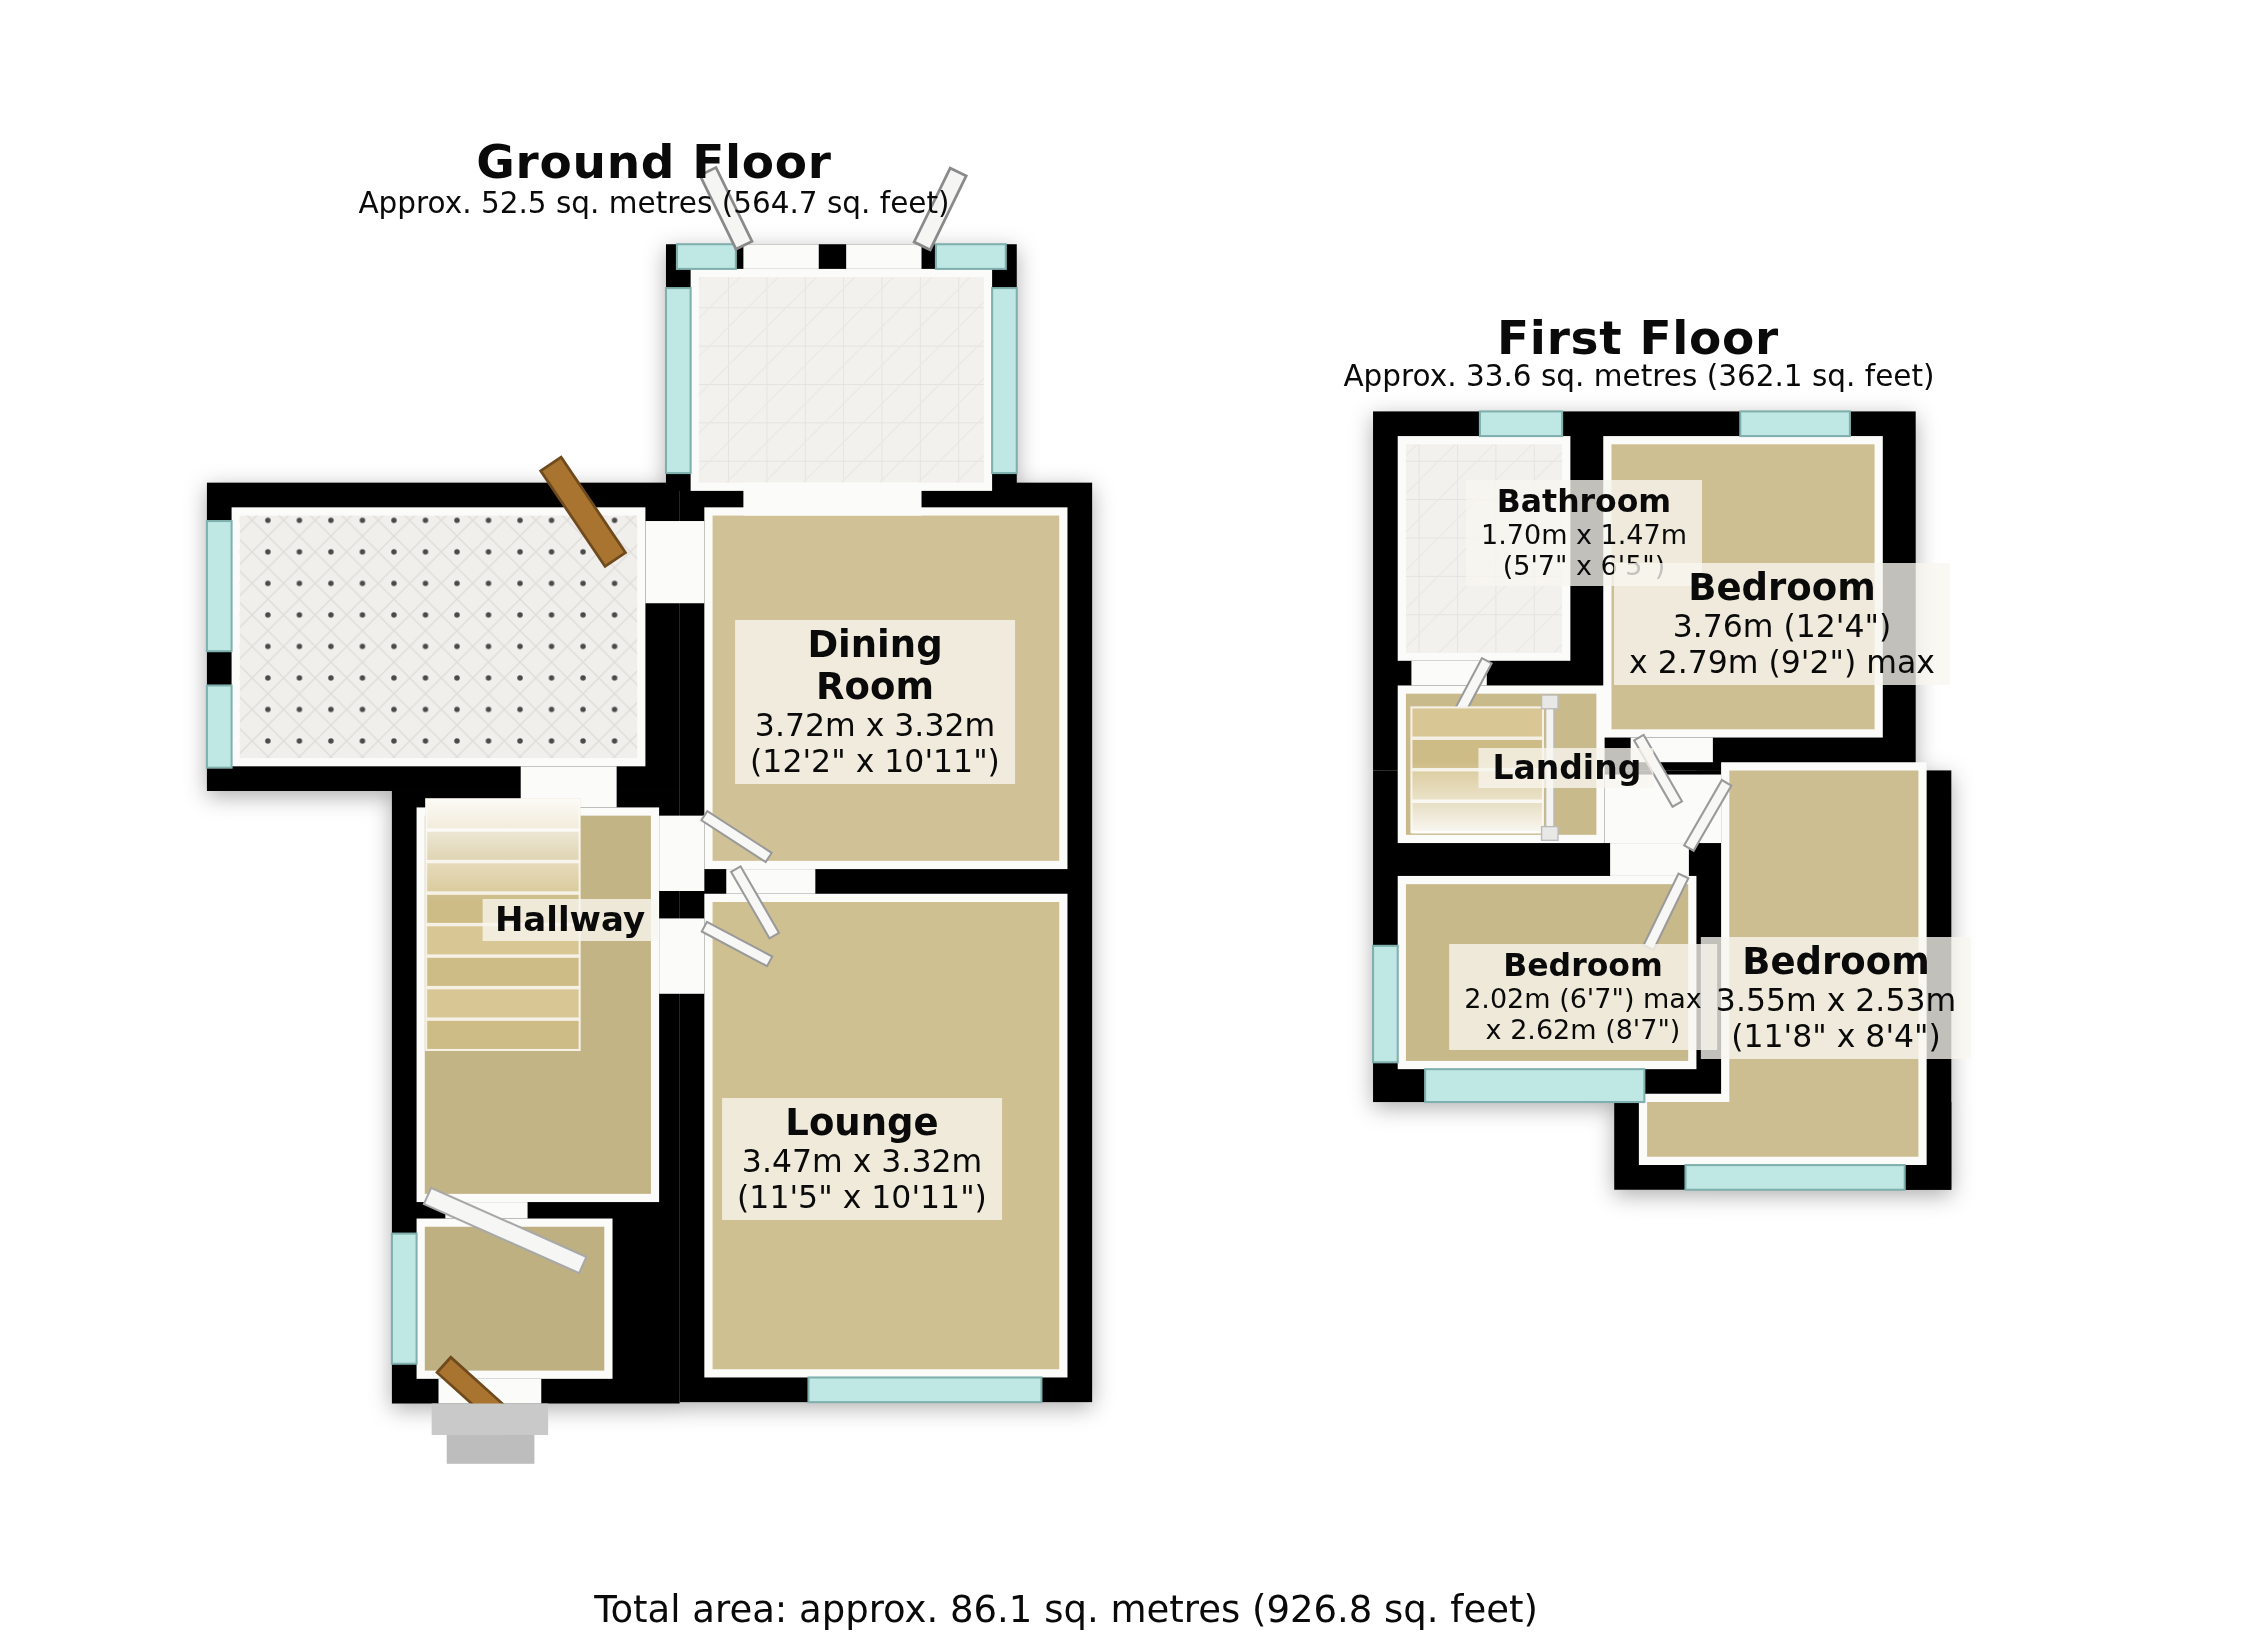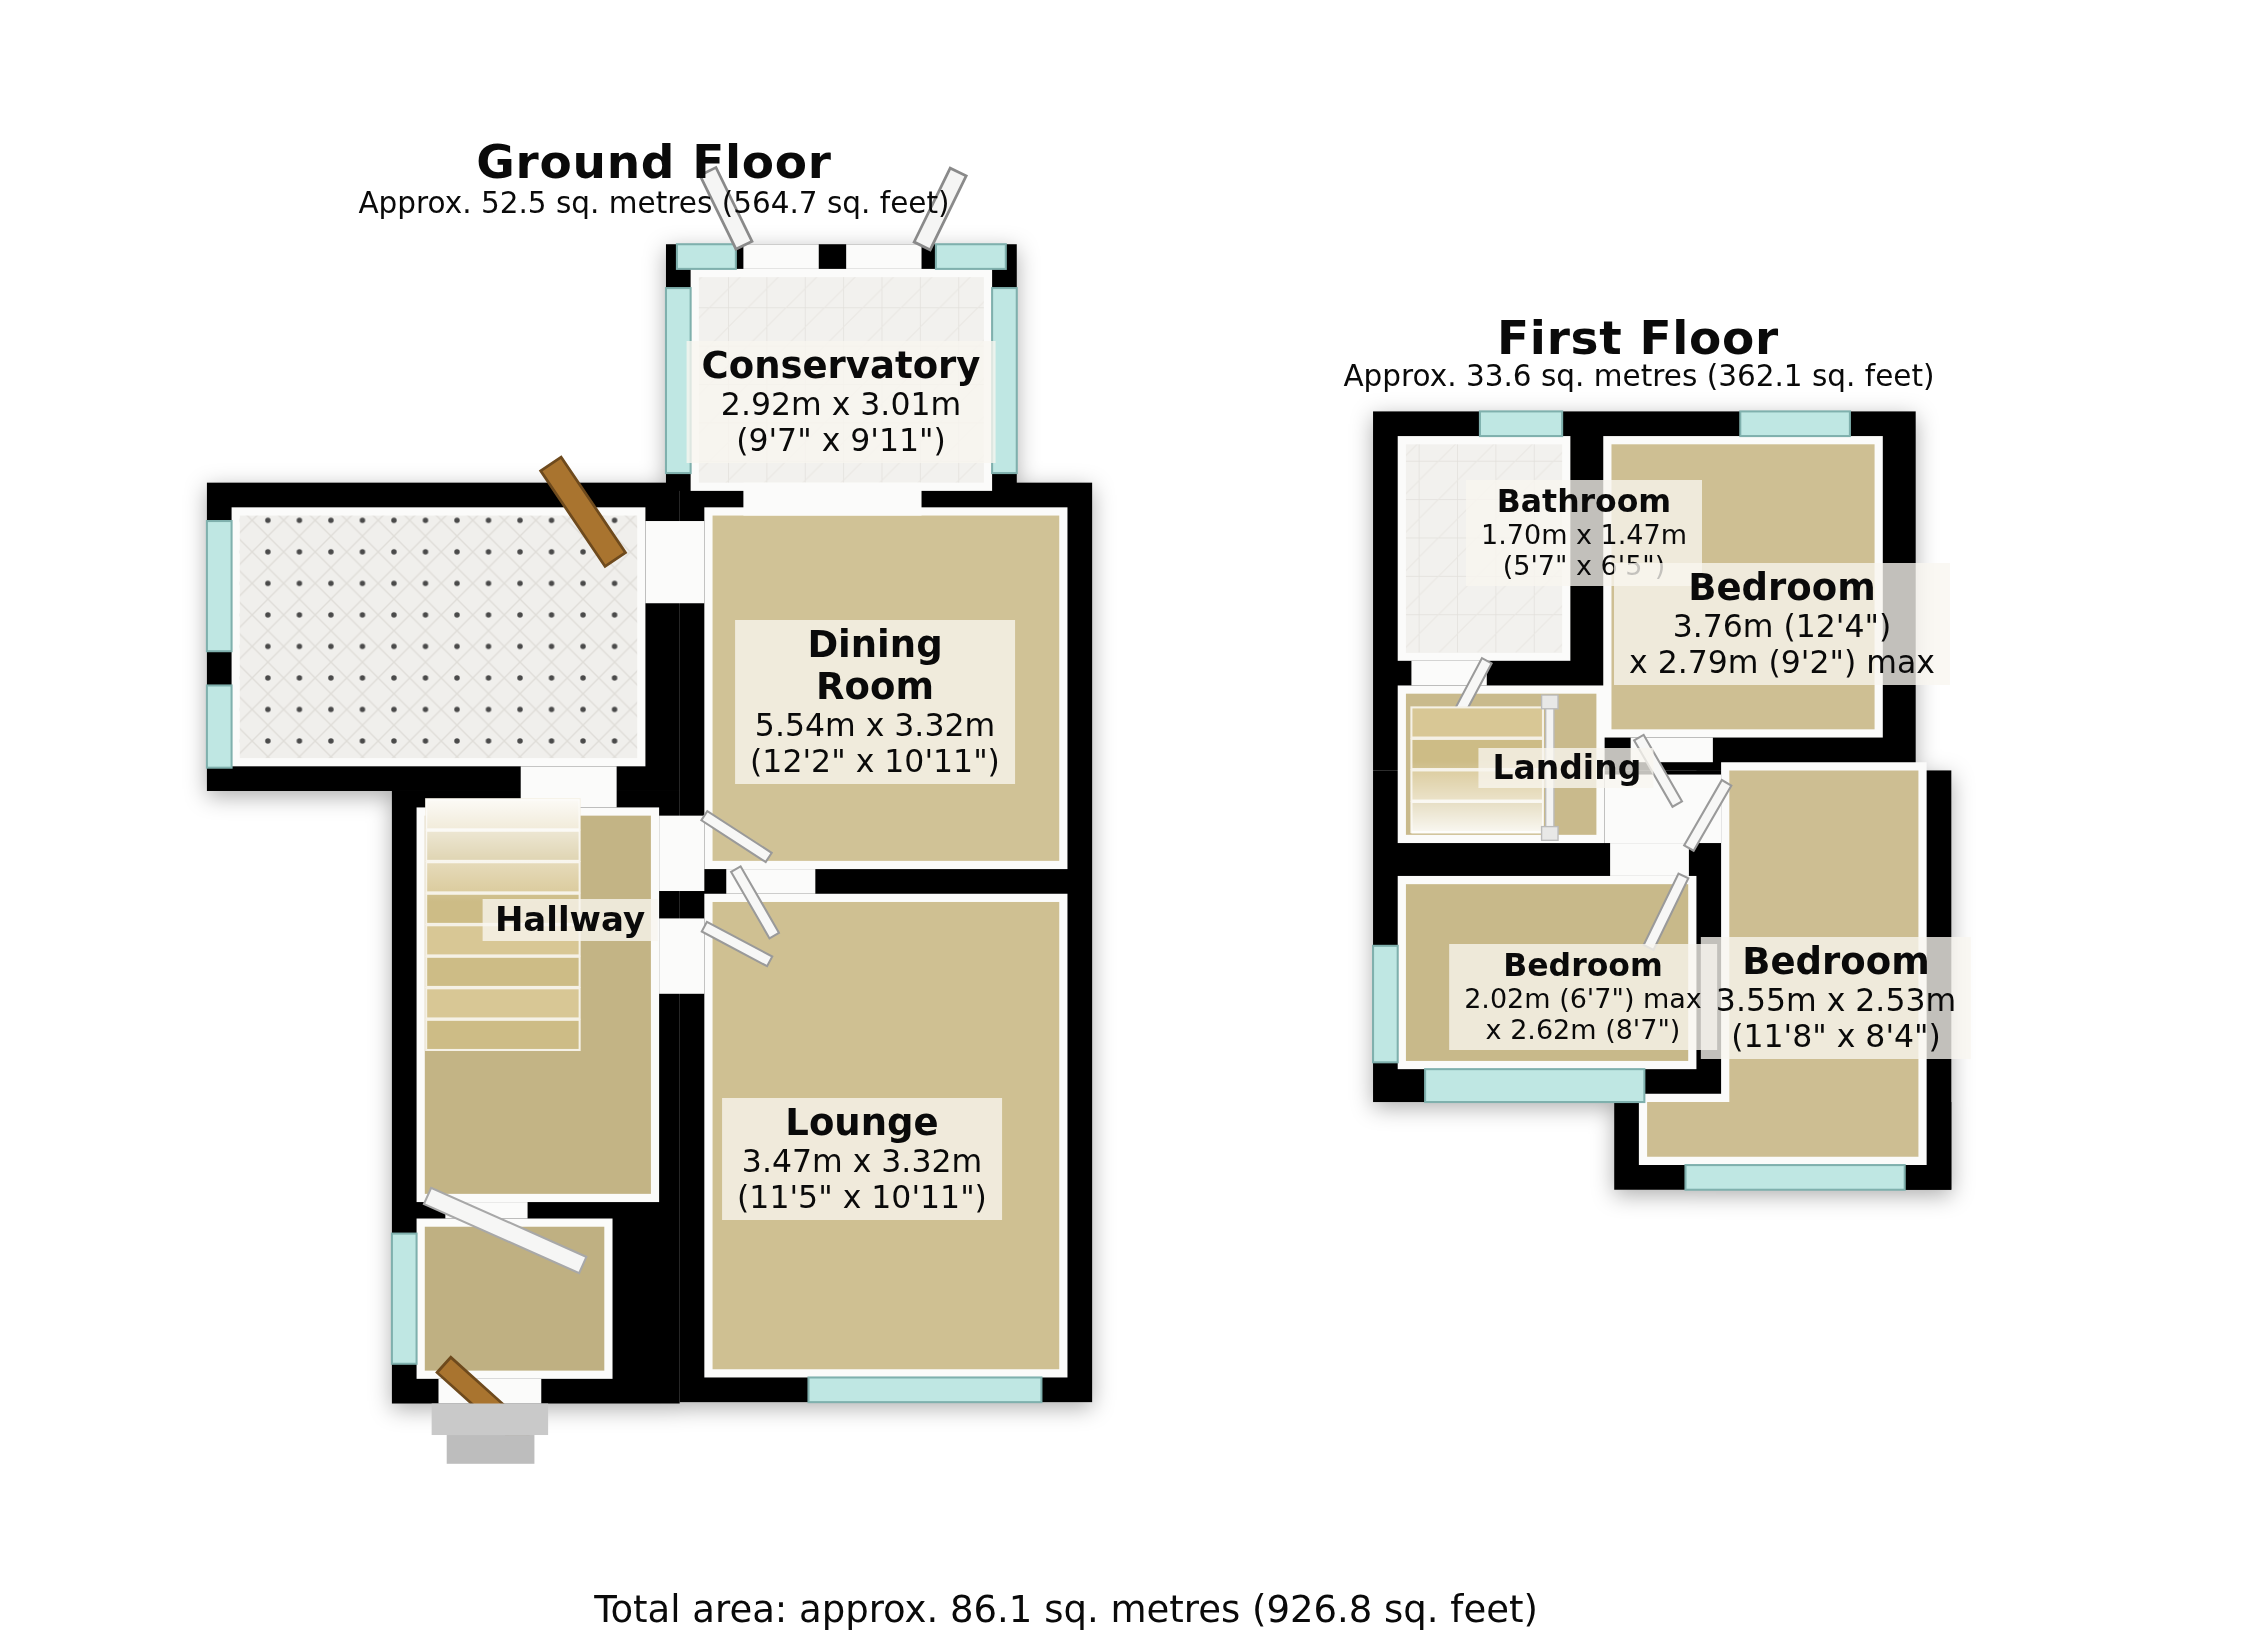--- a/index.html
+++ b/index.html
@@ -188,31 +188,26 @@
         <rect x="2250" y="1014" width="24" height="20" fill="#E8E8E7" stroke="#BBBBBB" stroke-width="2"></rect>
         <rect x="2250" y="1206" width="24" height="20" fill="#E8E8E7" stroke="#BBBBBB" stroke-width="2"></rect>
       </g>
     </g>
   </g>
 </svg>
 
   <div class="floor-title" style="left:654px;top:134px;">Ground Floor</div>
   <div class="floor-subtitle" style="left:654px;top:186px;">Approx. 52.5 sq. metres (564.7 sq. feet)</div>
 
-  <div class="room-label" style="left:841px;top:341px;">
-    <div class="rname">Conservatory</div>
-    <div class="rdims">2.92m x 3.01m</div>
-    <div class="rdims">(9'7" x 9'11")</div>
-  </div>
 
 
   <div class="room-label" style="left:875px;top:620px;">
     <div class="rname">Dining</div>
     <div class="rname">Room</div>
-    <div class="rdims">5.54m x 3.32m</div>
+    <div class="rdims">3.72m x 3.32m</div>
     <div class="rdims">(12'2" x 10'11")</div>
   </div>
 
   <div class="room-label name-only" style="left:570px;top:899px;">
     <div class="rname" style="font-size:34px;">Hallway</div>
   </div>
 
   <div class="room-label" style="left:862px;top:1098px;">
     <div class="rname">Lounge</div>
     <div class="rdims">3.47m x 3.32m</div>

